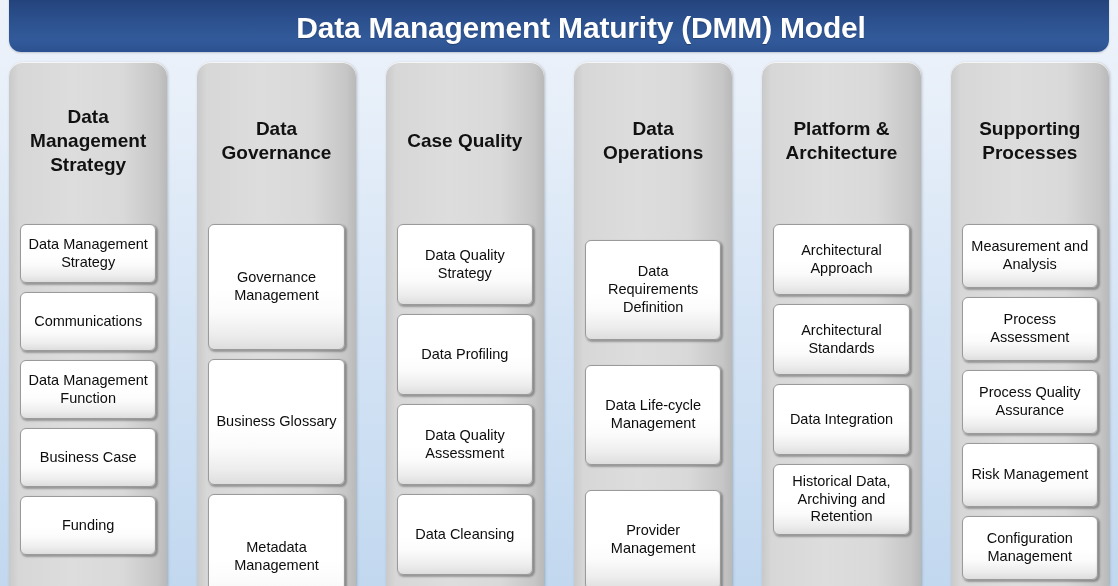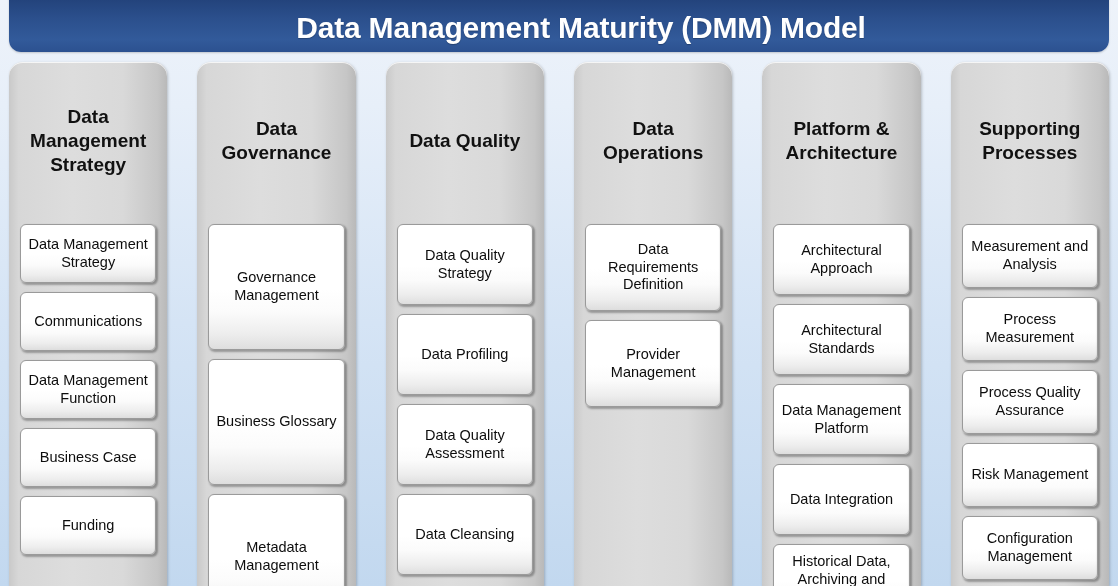--- a/index.html
+++ b/index.html
@@ -113,21 +113,21 @@
     box-shadow: 1.5px 1.5px 2px rgba(0,0,0,0.30),
                 inset 0 1px 0 rgba(255,255,255,0.95),
                 inset -1px 0 1px rgba(0,0,0,0.05);
     flex: none;
   }
 
   
   .col-0 .card { height: 59px; }
   .col-1 .card { height: 126px; }
   .col-2 .card { height: 81px; }
-  .col-3 .card { height: 87px; }
+  .col-3 .card { height: 100px; margin-top: 16px; }
   .col-4 .card { height: 71px; }
   .col-5 .card { height: 64px; }
 </style>
 </head>
 <body>
 
 <div class="title-bar">
   <div class="title-text">Data Management Maturity (DMM) Model</div>
 </div>
 
@@ -147,52 +147,52 @@
   <div class="column col-1">
     <div class="col-header">Data Governance</div>
     <div class="cards">
       <div class="card">Governance Management</div>
       <div class="card">Business Glossary</div>
       <div class="card">Metadata Management</div>
     </div>
   </div>
 
   <div class="column col-2">
-    <div class="col-header">Data Quality</div>
+    <div class="col-header">Case Quality</div>
     <div class="cards">
       <div class="card">Data Quality Strategy</div>
       <div class="card">Data Profiling</div>
       <div class="card">Data Quality Assessment</div>
       <div class="card">Data Cleansing</div>
     </div>
   </div>
 
   <div class="column col-3">
     <div class="col-header">Data Operations</div>
     <div class="cards">
       <div class="card">Data Requirements Definition</div>
+      <div class="card">Data Life-cycle Management</div>
       <div class="card">Provider Management</div>
     </div>
   </div>
 
   <div class="column col-4">
     <div class="col-header">Platform &amp; Architecture</div>
     <div class="cards">
       <div class="card">Architectural Approach</div>
       <div class="card">Architectural Standards</div>
-      <div class="card">Data Management Platform</div>
       <div class="card">Data Integration</div>
       <div class="card">Historical Data, Archiving and Retention</div>
     </div>
   </div>
 
   <div class="column col-5">
     <div class="col-header">Supporting Processes</div>
     <div class="cards">
       <div class="card">Measurement and Analysis</div>
-      <div class="card">Process Measurement</div>
+      <div class="card">Process Assessment</div>
       <div class="card">Process Quality Assurance</div>
       <div class="card">Risk Management</div>
       <div class="card">Configuration Management</div>
     </div>
   </div>
 
 </div>
 
 </body></html>

